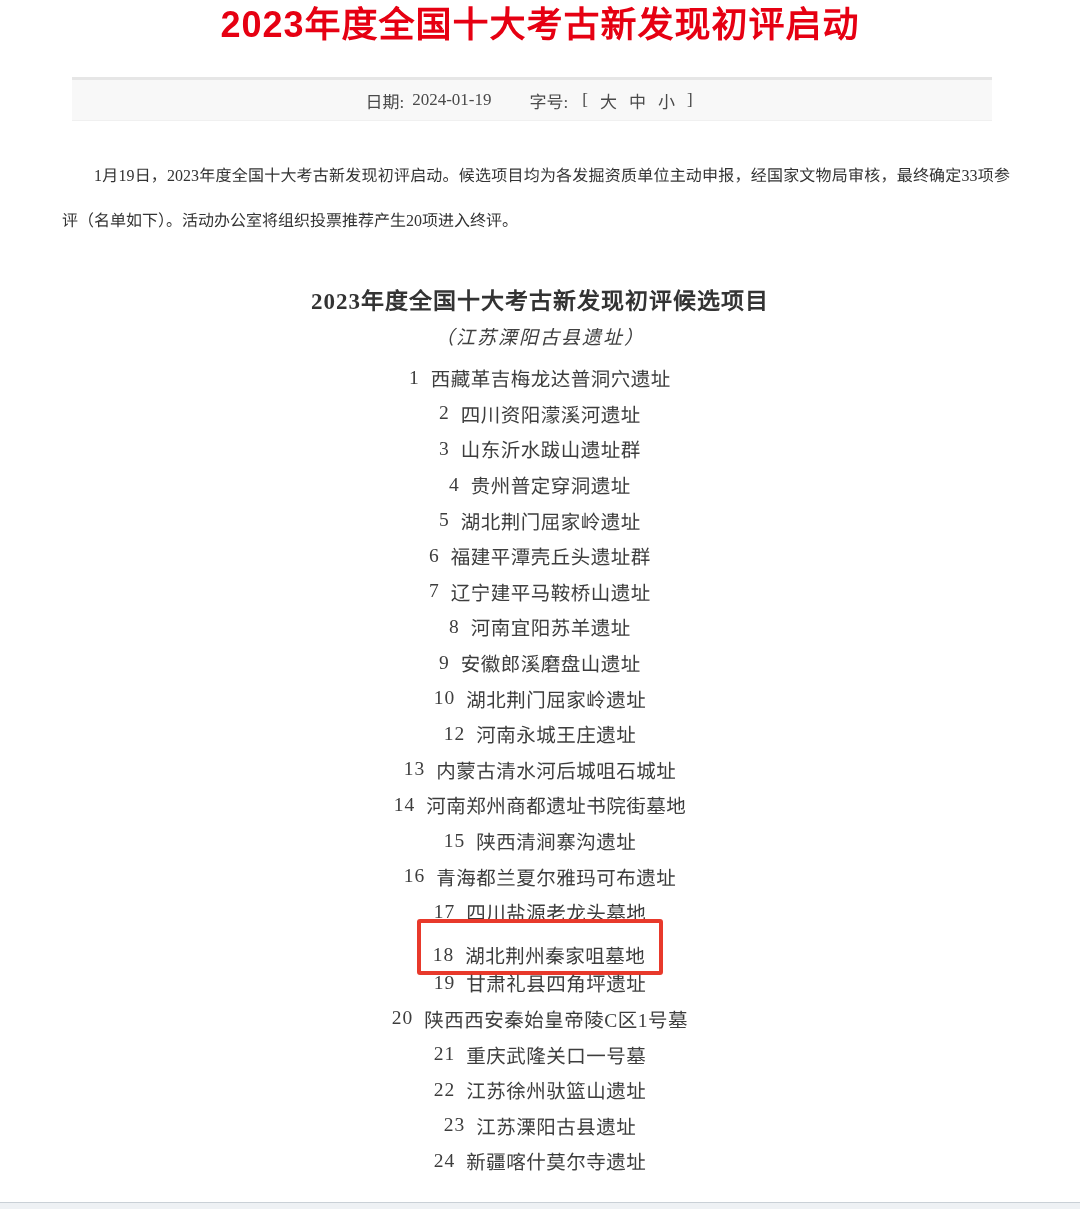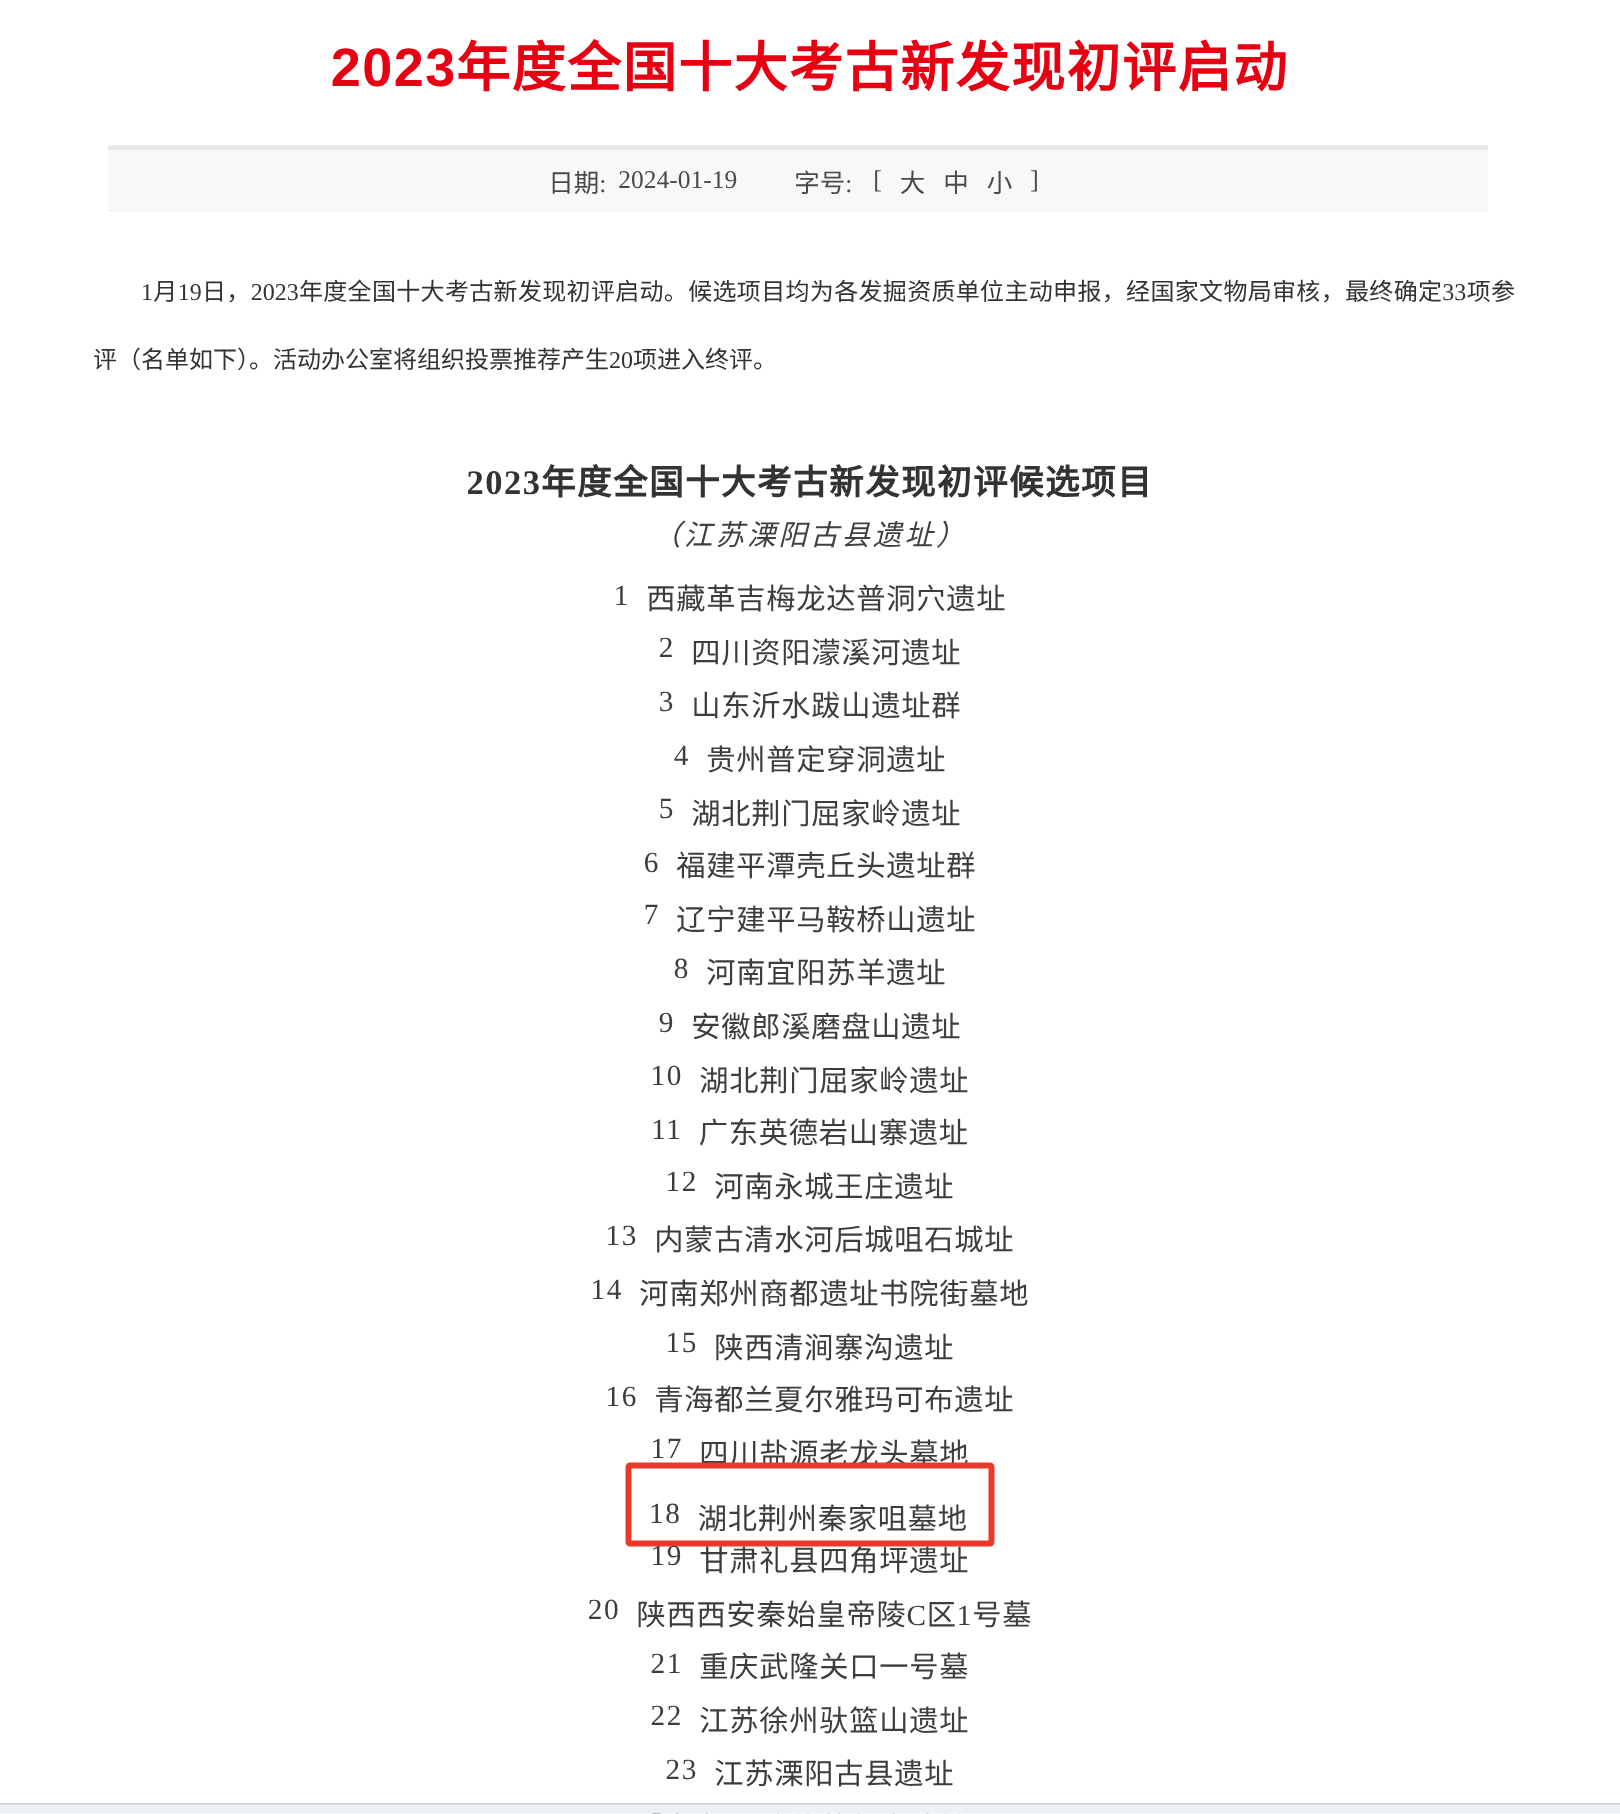--- a/index.html
+++ b/index.html
@@ -13,21 +13,20 @@
   html, body { width: 1080px; }
   body {
     height: 1209px;
     background: #ffffff;
     overflow: hidden;
     position: relative;
     font-family: "Liberation Serif", "DejaVu Serif", serif;
     color: var(--text-dark);
   }
   .page-title {
-    padding-top: 20px;
     text-align: center;
     font-family: "Liberation Sans", "DejaVu Sans", sans-serif;
     font-weight: bold;
     font-size: 36px;
     line-height: 50px;
     color: var(--title-red);
     letter-spacing: 1px;
   }
   .meta-bar {
     margin: 27px 88px 0 72px;
@@ -191,26 +190,20 @@
       </span>
     </div>
     <div class="list-row">
       <span class="list-line">
         <span class="num">10</span>
         <span class="name">湖北荆门屈家岭遗址</span>
       </span>
     </div>
     <div class="list-row">
       <span class="list-line">
-        <span class="num">11</span>
-        <span class="name">广东英德岩山寨遗址</span>
-      </span>
-    </div>
-    <div class="list-row">
-      <span class="list-line">
         <span class="num">12</span>
         <span class="name">河南永城王庄遗址</span>
       </span>
     </div>
     <div class="list-row">
       <span class="list-line">
         <span class="num">13</span>
         <span class="name">内蒙古清水河后城咀石城址</span>
       </span>
     </div>

